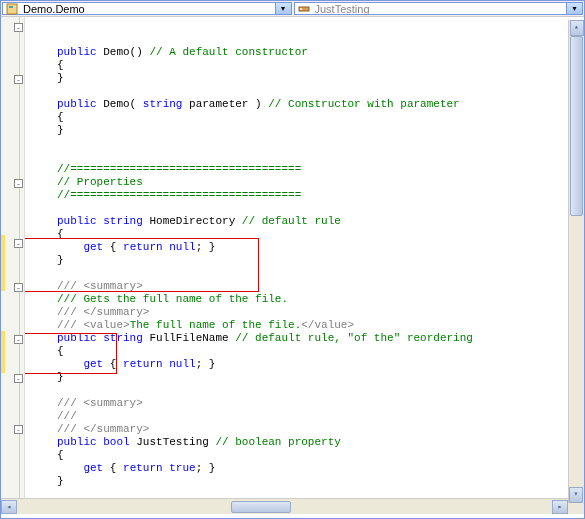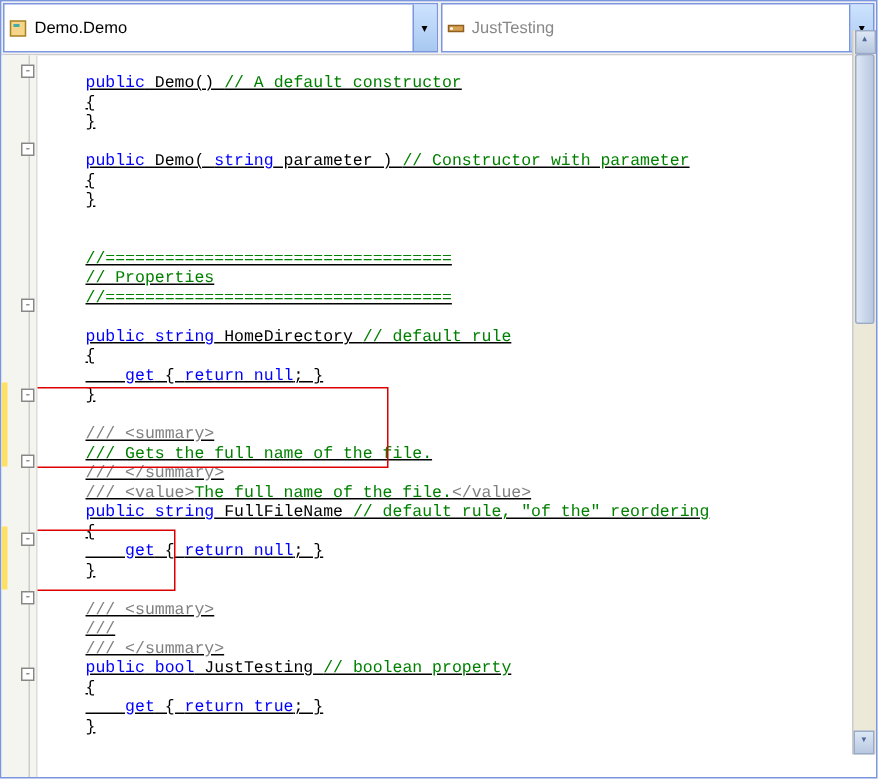--- a/index.html
+++ b/index.html
@@ -7,21 +7,21 @@
     margin: 0;
     font-family: "Courier New", monospace;
     font-size: 11px;
     background: #fff;
     overflow: hidden;
     width: 585px;
     height: 519px;
     border: 1px solid #7a96df;
   }
   .top-bar {
-    height: 36px;
+    height: 16px;
     display: flex;
     background: #f0f0f0;
     border-bottom: 1px solid #ccc;
   }
   .dropdown {
     flex: 1;
     display: flex;
     align-items: center;
     border: 1px solid #7a96df;
     background: #fff;
@@ -85,27 +85,26 @@
   }
   .mark-yellow {
     position: absolute;
     left: 0;
     width: 4px;
     height: 40px;
     background: #ffe066;
   }
   .code {
     flex: 1;
-    padding: 0 0 4px 32px;
+    padding: 16px 0 4px 32px;
     line-height: 13px;
     white-space: pre;
     color: #000;
     position: relative;
     overflow: hidden;
-    text-decoration: underline;
   }
   .kw { color: #0000ff; }
   .cm { color: #008000; }
   .doc { color: #808080; }
   .red-box {
     position: absolute;
     border: 1px solid #d00;
     pointer-events: none;
   }
   .sb-h {

